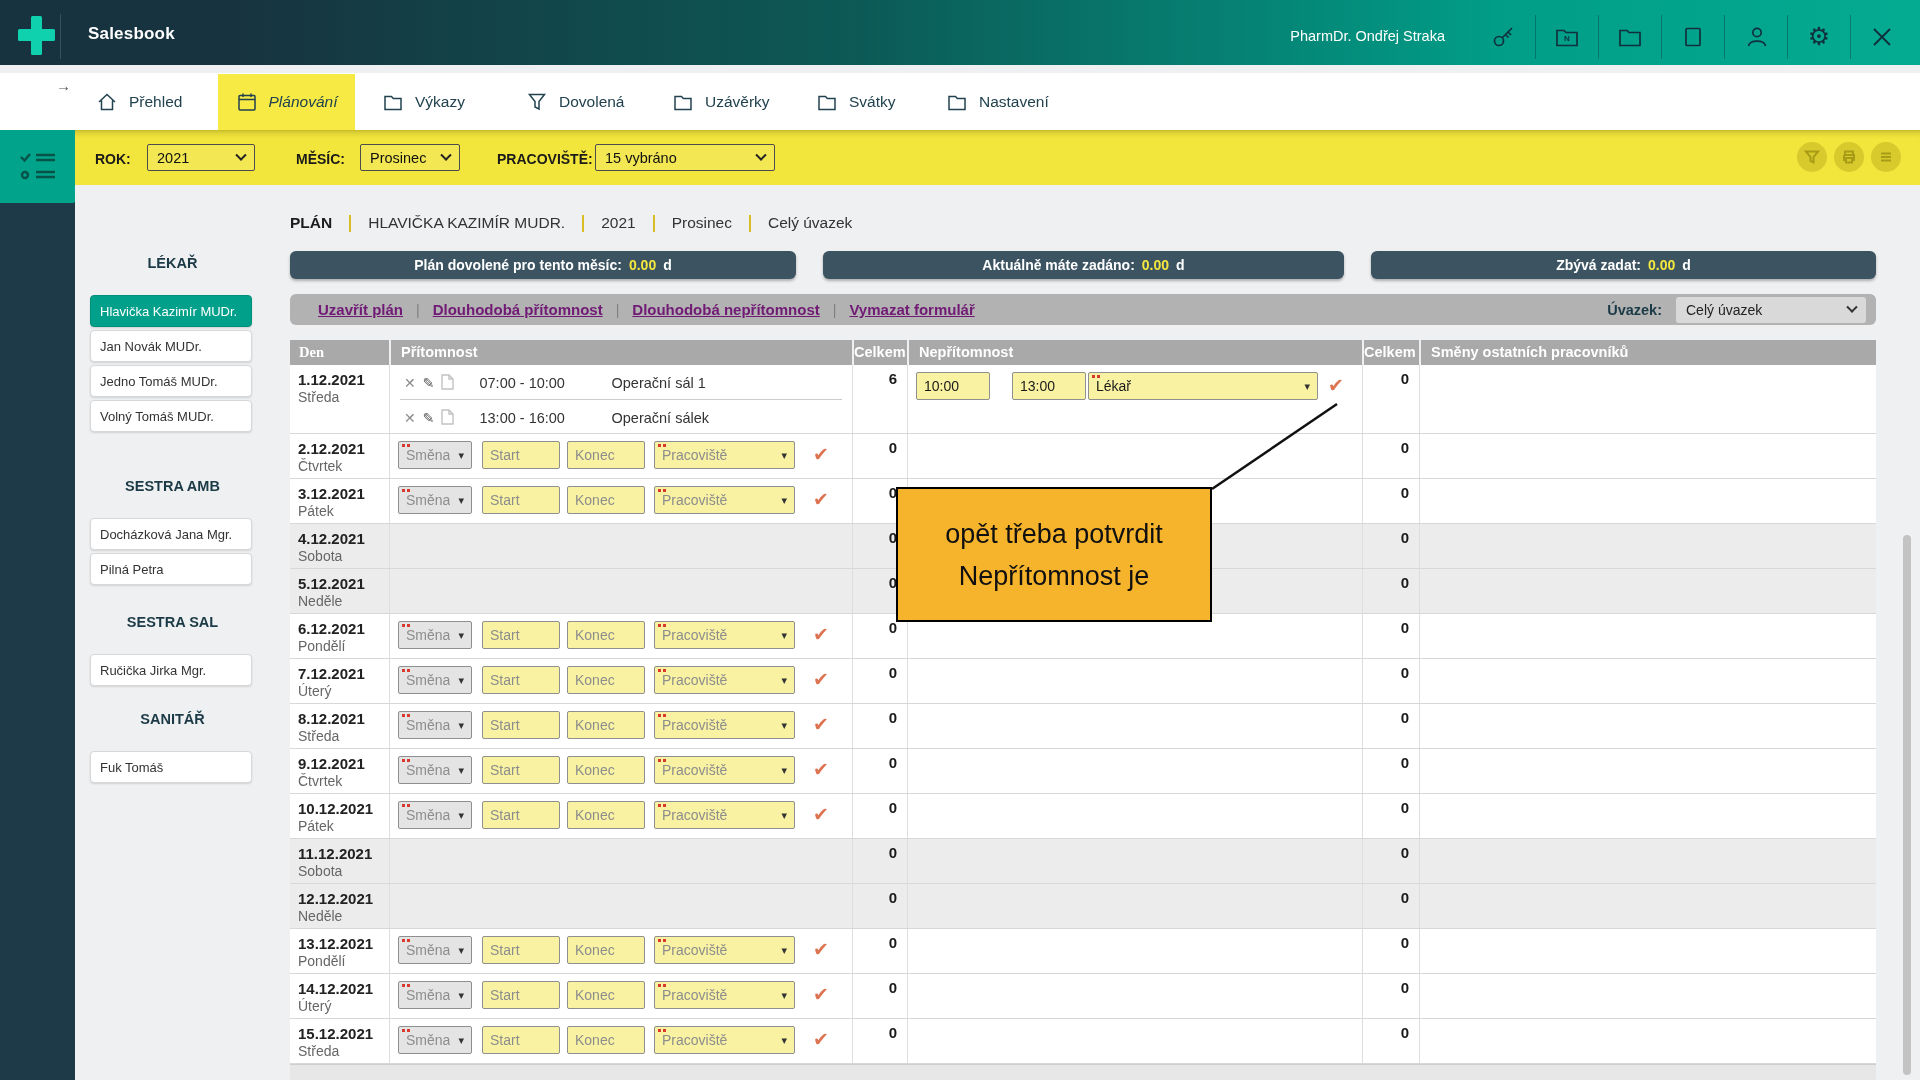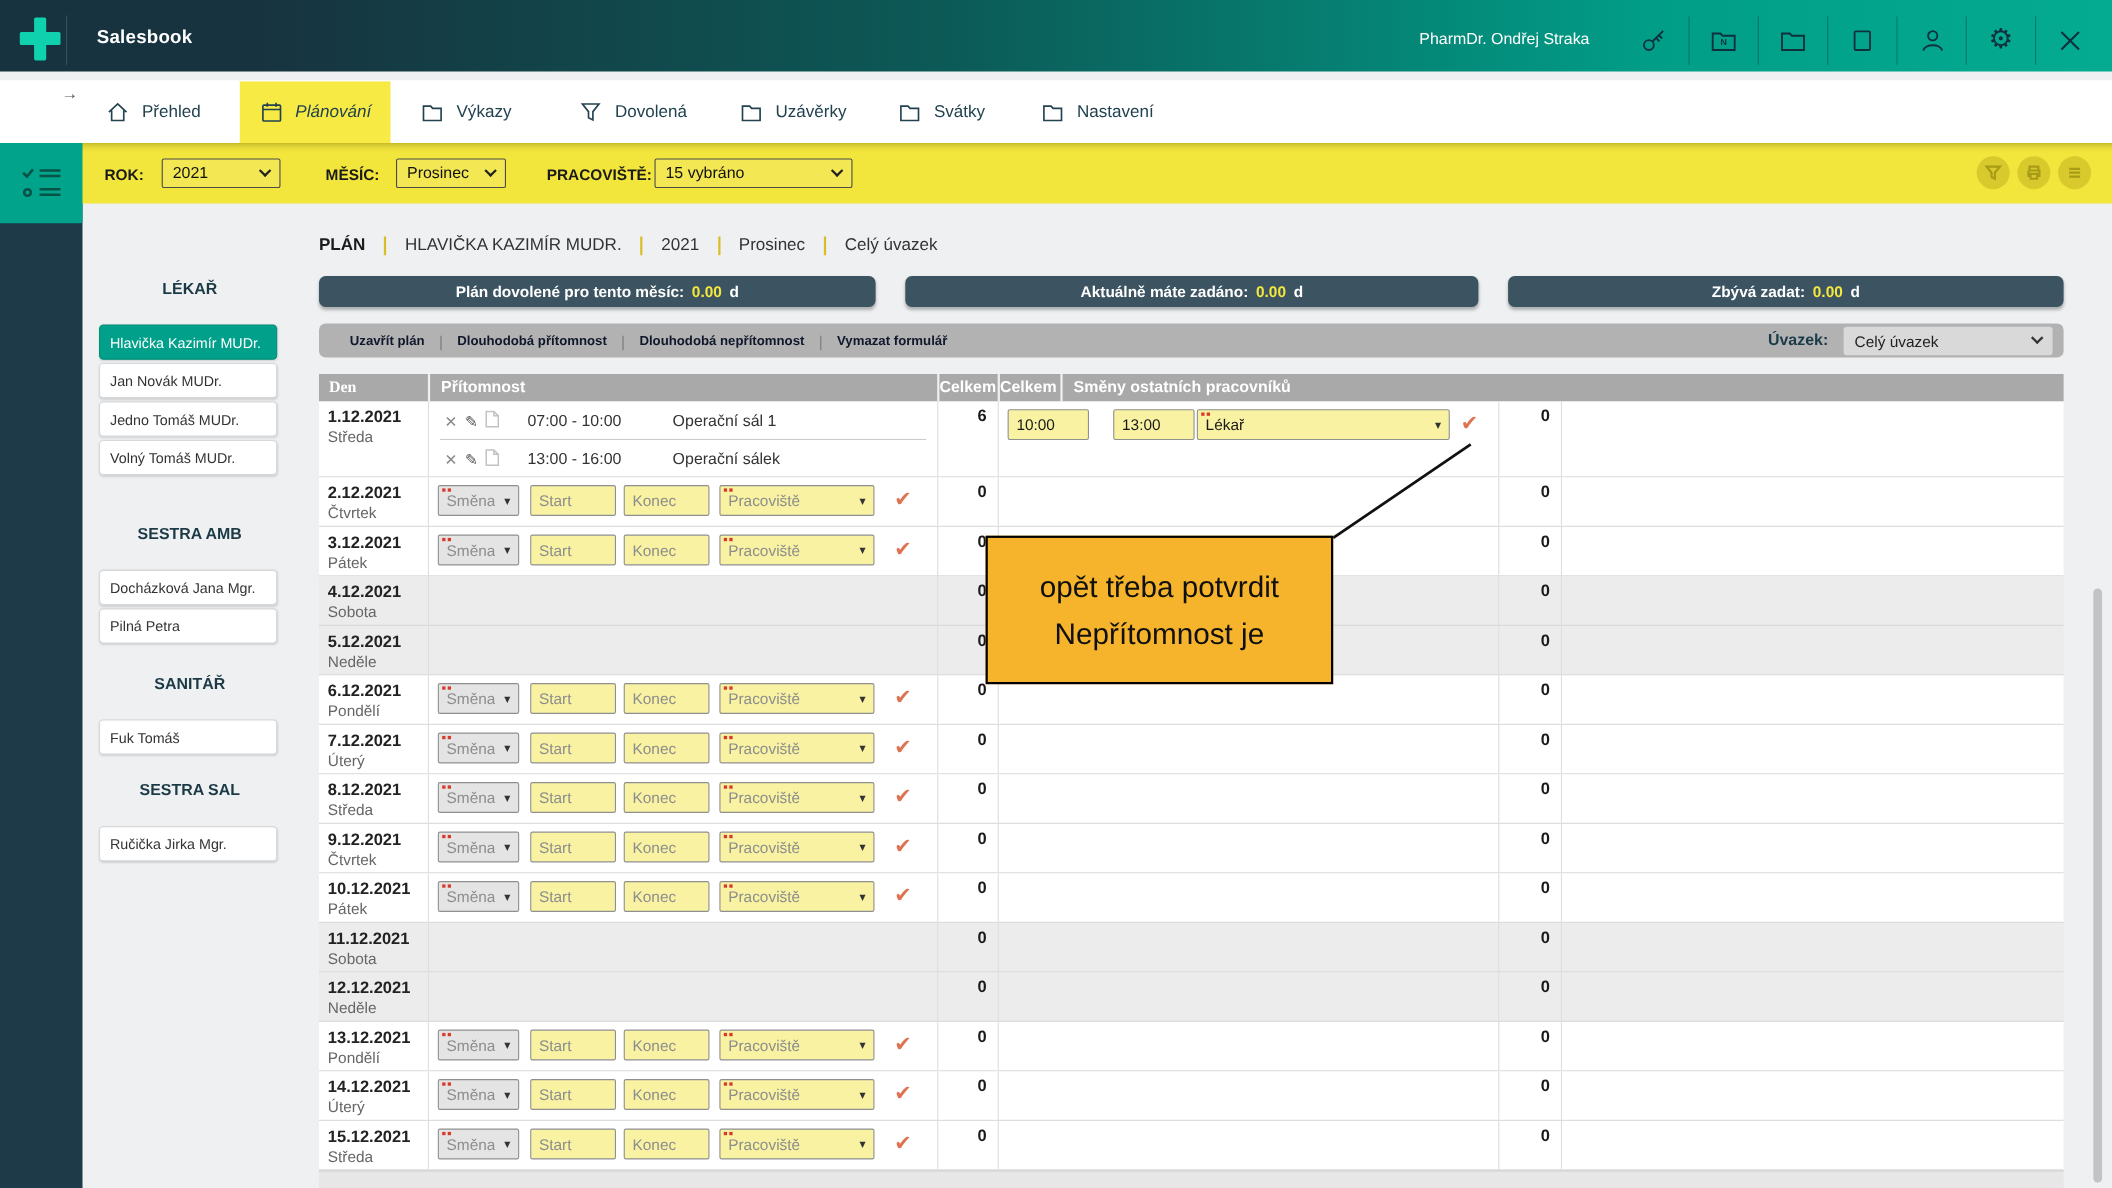--- a/index.html
+++ b/index.html
@@ -69,21 +69,21 @@
   .bc-sep { width:2px; height:17px; background:#d9bd27; margin-right:17px; }
 
   .pill { position:absolute; top:251px; height:28px; background:#3c5462; border-radius:6px;
     display:flex; align-items:center; justify-content:center; gap:7px; color:#fff; font-size:14px; font-weight:bold;
     box-shadow:0 2px 3px rgba(0,0,0,.28); }
   .pill .val { color:#f4e73d; }
   .p1{left:290px; width:506px;} .p2{left:823px; width:521px;} .p3{left:1371px; width:505px;}
 
   .toolbar { position:absolute; left:290px; top:294px; width:1586px; height:31px; background:#b2b2b2;
     border-radius:6px; display:flex; align-items:center; padding-left:28px; }
-  .tb-action { font-size:12px; font-weight:bold; color:#0f172a; cursor:pointer; white-space:nowrap; }
+  .tb-action { font-size:15px; font-weight:bold; color:#701a75; cursor:pointer; white-space:nowrap;text-decoration:underline; }
   .tb-sep { color:#7f7f7f; margin:0 13px; font-size:14px; }
   .tb-right { margin-left:auto; display:flex; align-items:center; padding-right:10px; }
   .uvazek-label { font-size:14.5px; font-weight:bold; color:#1b3a47; margin-right:14px; }
   .uvazek-sel { width:190px; height:26px; background:#d9d9d9; border-radius:3px; display:flex; align-items:center;
     padding:0 10px; font-size:14px; color:#222; cursor:pointer; }
 
   
   .table { position:absolute; left:290px; top:340px; width:1586px; }
   .thead { display:flex; height:25px; background:#a9a9a9; color:#fff; font-size:14.5px; font-weight:bold; }
   .th { line-height:25px; }
@@ -294,26 +294,26 @@
         <div class="side-item">Jan Novák MUDr.</div>
         <div class="side-item">Jedno Tomáš MUDr.</div>
         <div class="side-item">Volný Tomáš MUDr.</div>
       </div>
       <div class="side-section">
         <div class="side-title">SESTRA AMB</div>
         <div class="side-item">Docházková Jana Mgr.</div>
         <div class="side-item">Pilná Petra</div>
       </div>
       <div class="side-section">
+        <div class="side-title">SESTRA SAL</div>
+        <div class="side-item">Ručička Jirka Mgr.</div>
+      </div>
+      <div class="side-section">
         <div class="side-title">SANITÁŘ</div>
         <div class="side-item">Fuk Tomáš</div>
-      </div>
-      <div class="side-section">
-        <div class="side-title">SESTRA SAL</div>
-        <div class="side-item">Ručička Jirka Mgr.</div>
       </div>
     </div>
 
   <div class="breadcrumb" id="breadcrumb">
       <span class="bc-item first">PLÁN</span>
       <span class="bc-sep"></span>
       <span class="bc-item">HLAVIČKA KAZIMÍR MUDR.</span>
       <span class="bc-sep"></span>
       <span class="bc-item">2021</span>
       <span class="bc-sep"></span>
@@ -355,20 +355,21 @@
         <span class="chev" style="border-color:#333;"></span>
       </span>
     </span>
   </div>
 
   <div class="table">
     <div class="thead">
       <div class="th c-den">Den</div>
       <div class="th c-prit">Přítomnost</div>
       <div class="th c-c1">Celkem</div>
+      <div class="th c-nep">Nepřítomnost</div>
       <div class="th c-c2">Celkem</div>
       <div class="th c-sm">Směny ostatních pracovníků</div>
     </div>
     <div id="tbody">
         <div class="trow detail">
           <div class="cell c-den">
             <div class="row-date">1.12.2021</div>
             <div class="row-day">Středa</div>
           </div>
           <div class="cell c-prit entries">

